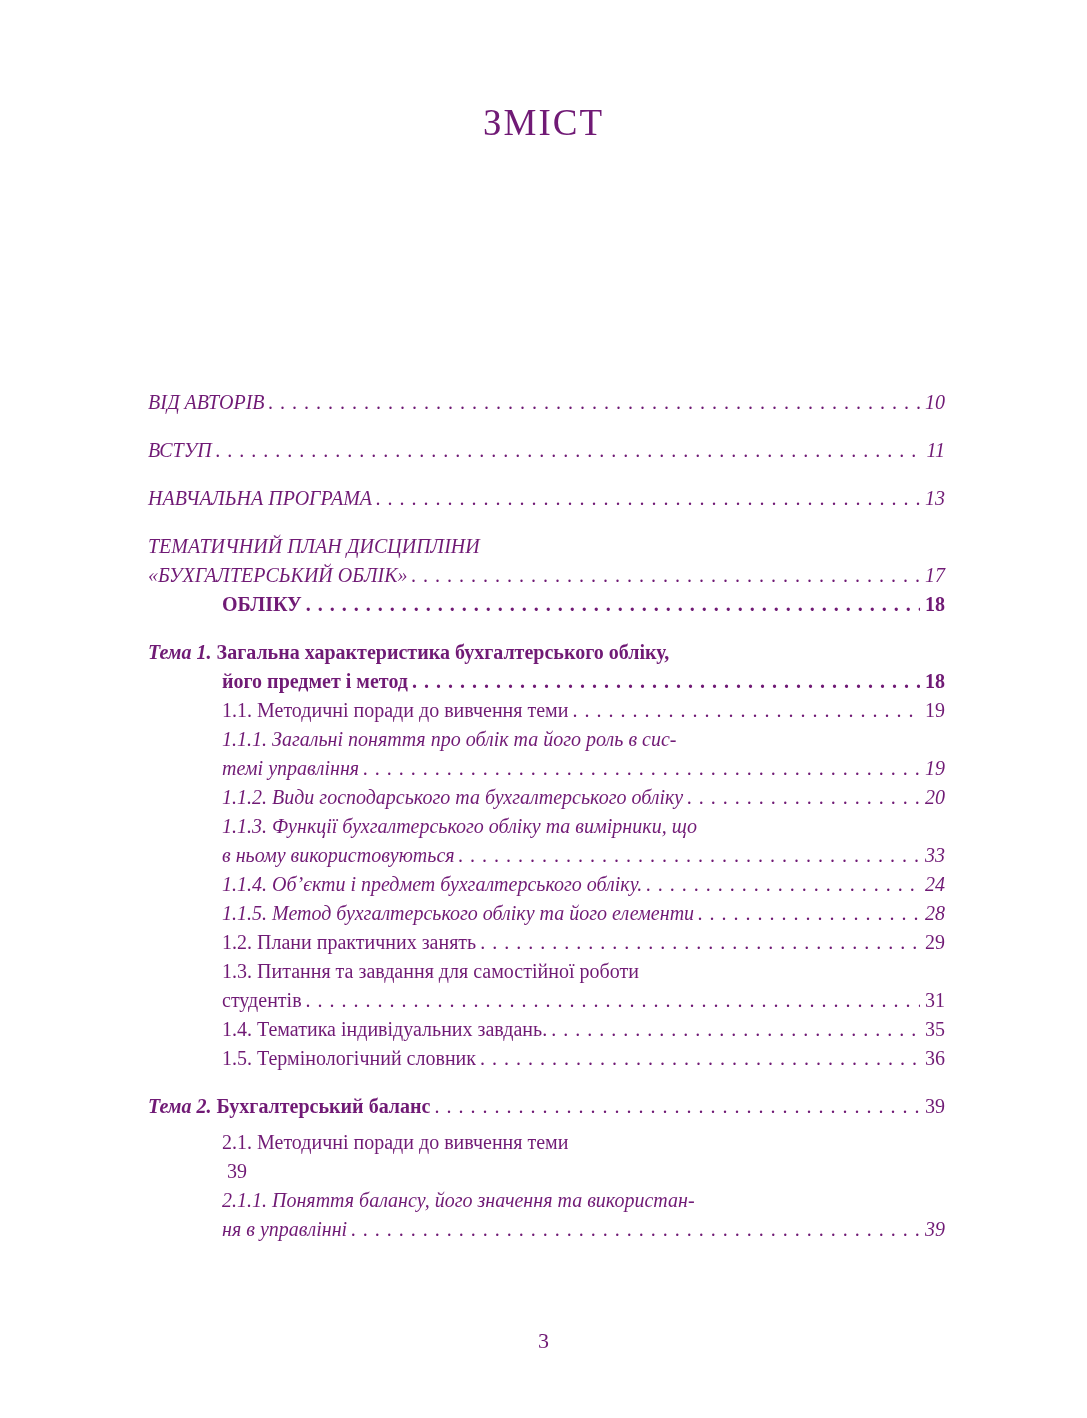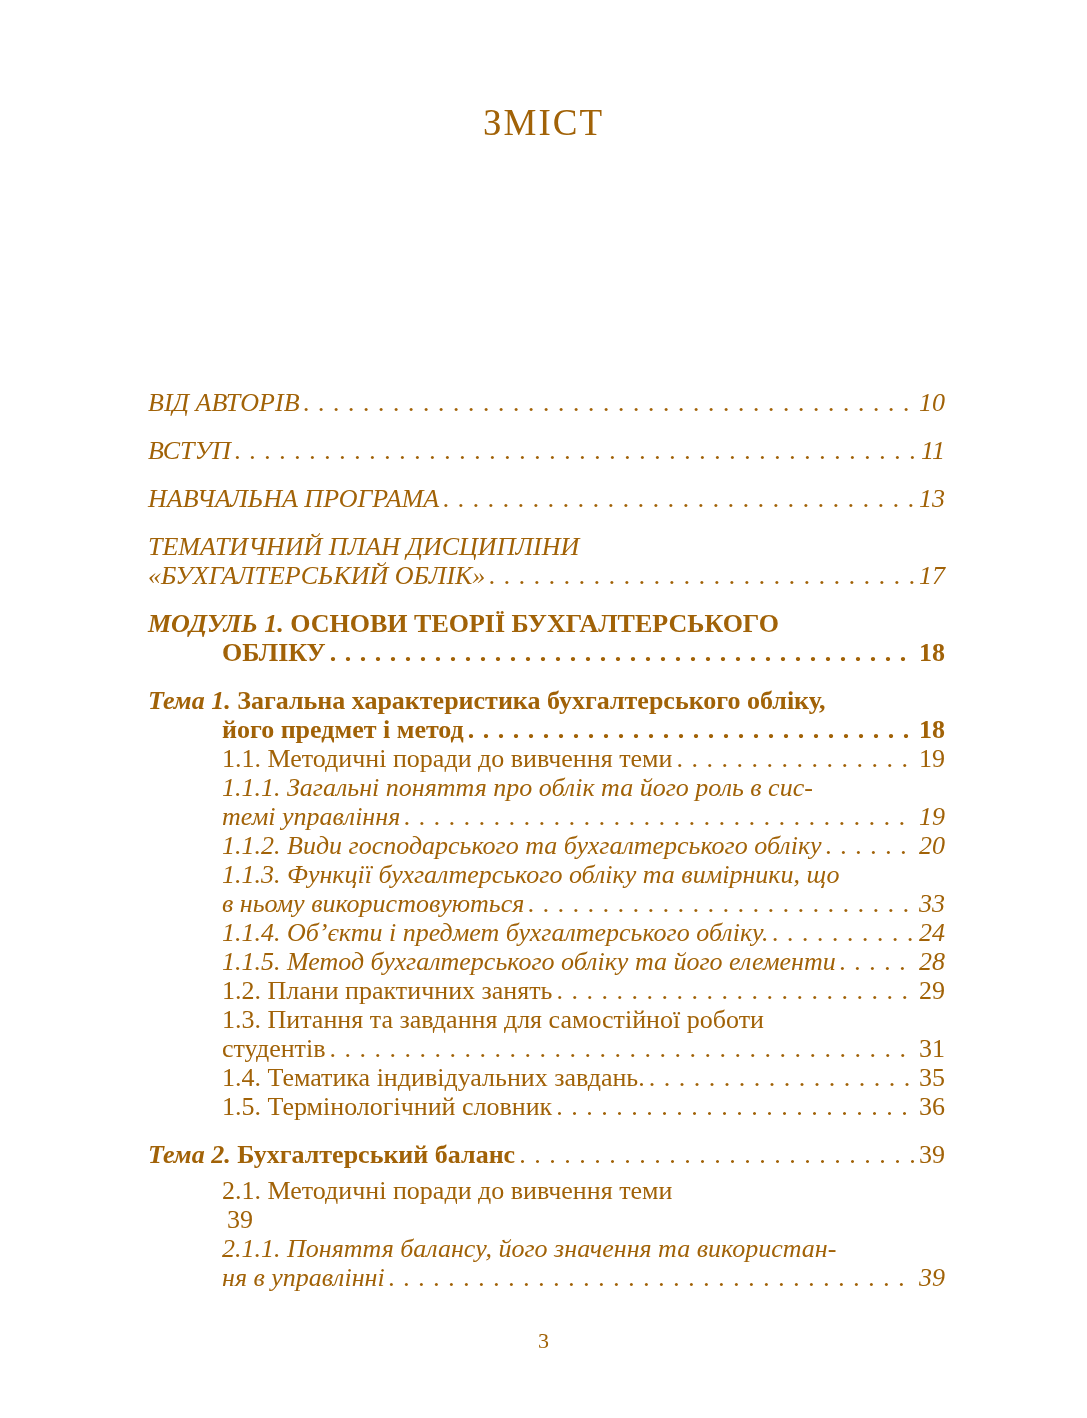--- a/index.html
+++ b/index.html
@@ -3,42 +3,42 @@
 <meta charset="utf-8">
 <style>
   * { margin: 0; padding: 0; box-sizing: border-box; }
   html, body { background: #ffffff; }
   .page {
     position: relative;
     width: 1087px;
     height: 1418px;
     margin: 0 auto;
     background: #ffffff;
-    color: #a16207;
+    color: #701a75;
     font-family: "Liberation Serif", "DejaVu Serif", serif;
     overflow: hidden;
   }
   .title {
     padding-top: 104px;
     text-align: center;
     font-size: 37px;
     line-height: 1;
     letter-spacing: 2px;
     font-weight: 400;
   }
   .toc {
     position: absolute;
     left: 148px;
     right: 142px;
     top: 388px;
   }
   .row {
     display: flex;
     align-items: baseline;
-    font-size: 26px;
+    font-size: 20px;
     line-height: 29px;
     white-space: nowrap;
   }
   .label { flex: 0 0 auto; }
   .dots {
     flex: 1 1 0;
     min-width: 0;
     overflow: hidden;
     padding-left: 4px;
   }
@@ -92,23 +92,20 @@
 
     <div class="row i sp">
       <span class="label">ТЕМАТИЧНИЙ ПЛАН ДИСЦИПЛІНИ</span>
     </div>
     <div class="row i">
       <span class="label">«БУХГАЛТЕРСЬКИЙ ОБЛІК»</span>
       <span class="dots"></span>
       <span class="pg">17</span>
     </div>
 
-    <div class="row sp">
-      <span class="label"><span class="bi">МОДУЛЬ 1.</span><span class="b"> ОСНОВИ ТЕОРІЇ БУХГАЛТЕРСЬКОГО</span></span>
-    </div>
     <div class="row b ind">
       <span class="label">ОБЛІКУ</span>
       <span class="dots"></span>
       <span class="pg">18</span>
     </div>
 
     <div class="row sp">
       <span class="label"><span class="bi">Тема 1.</span><span class="b"> Загальна характеристика бухгалтерського обліку,</span></span>
     </div>
     <div class="row b ind">

